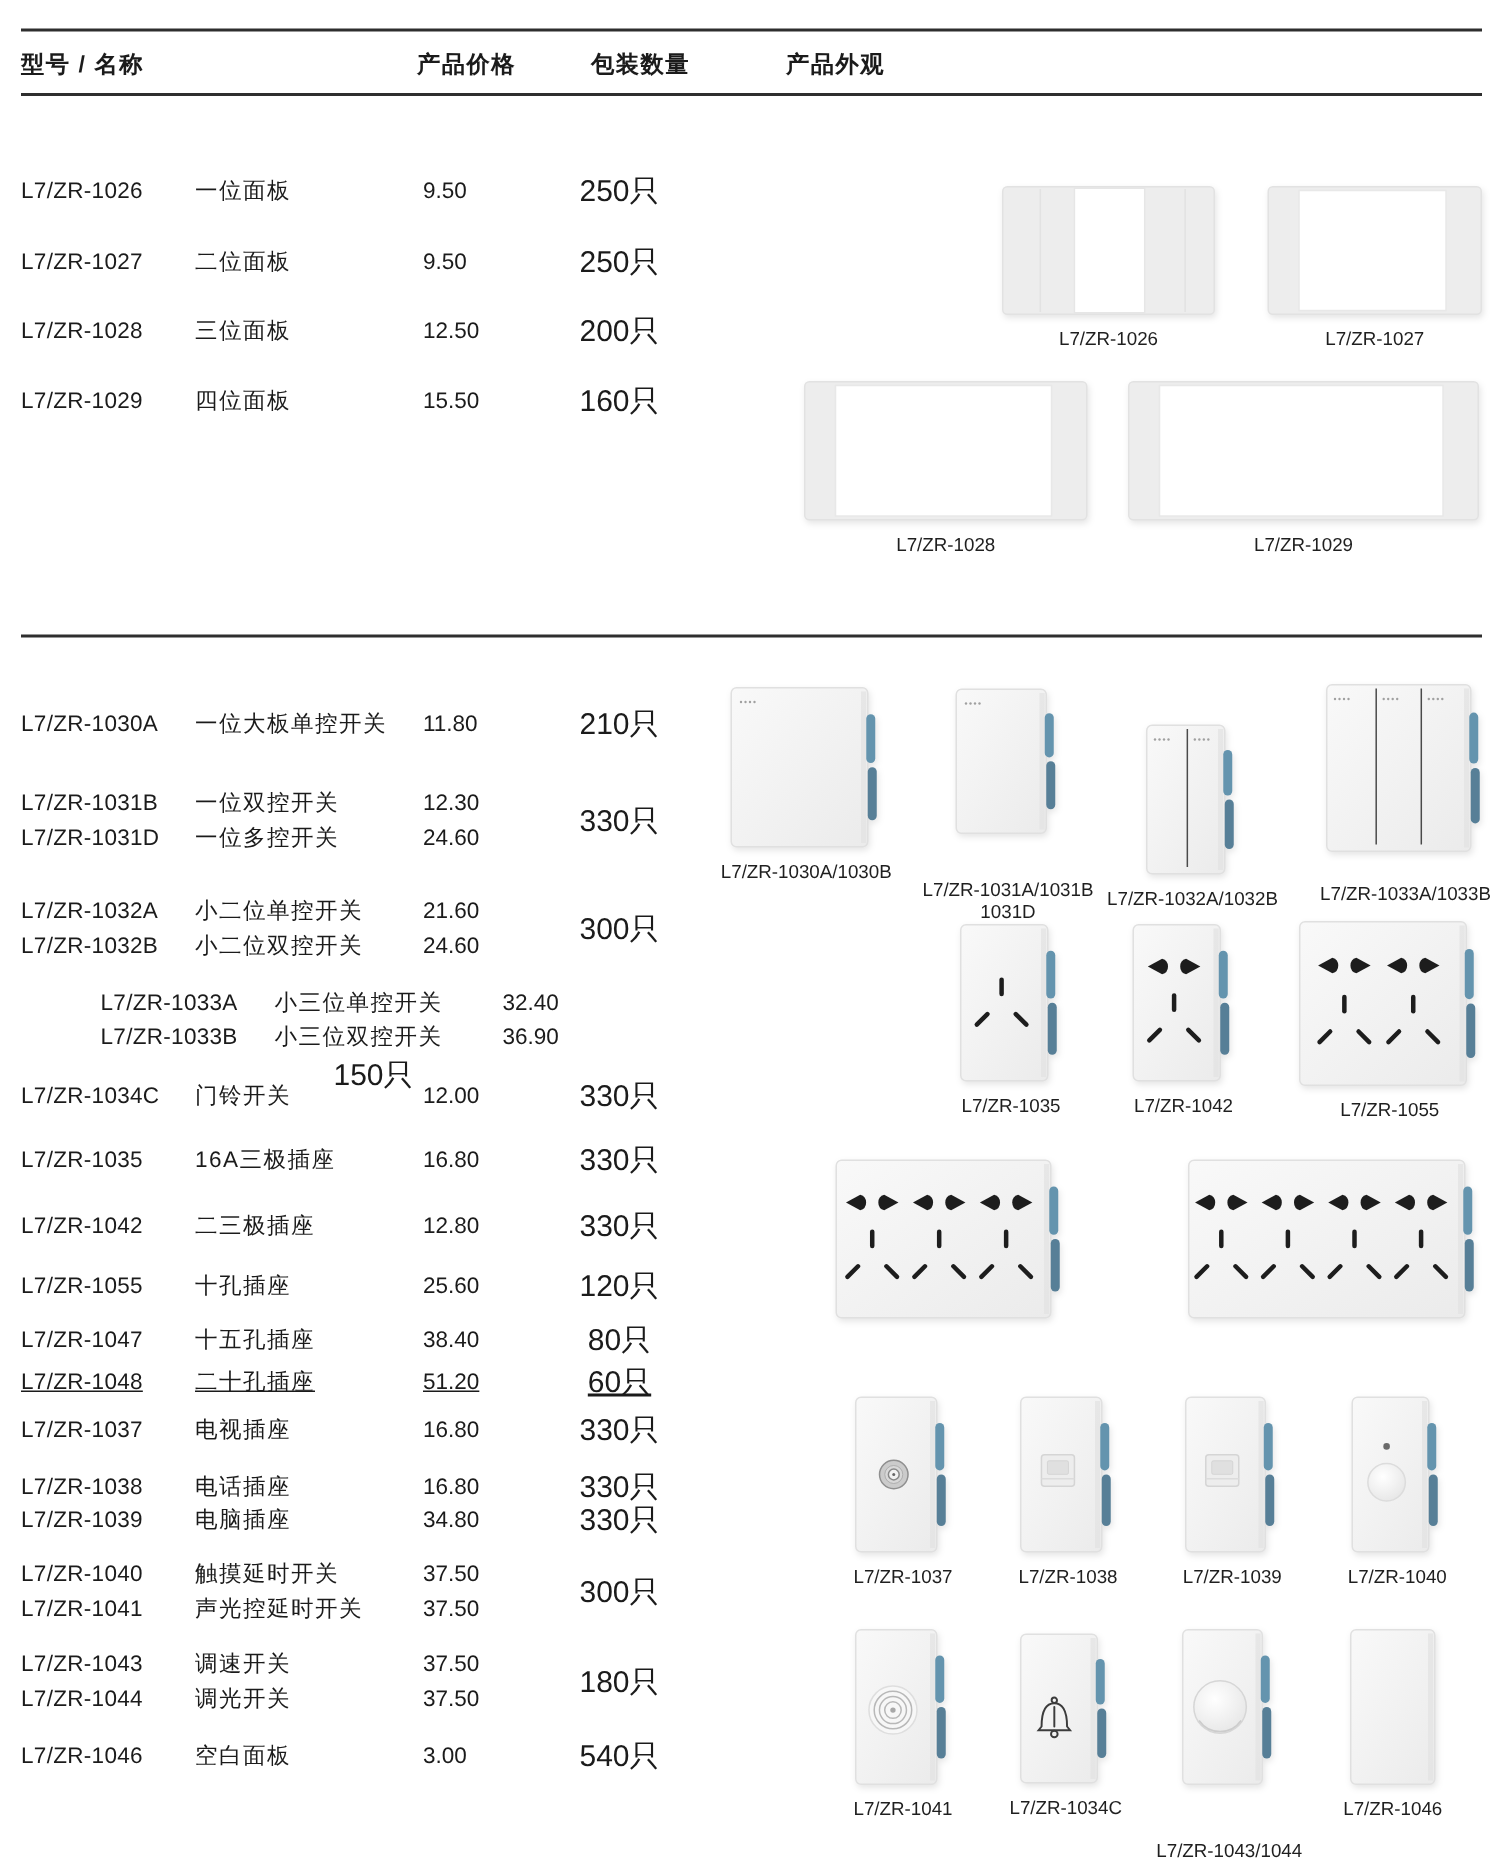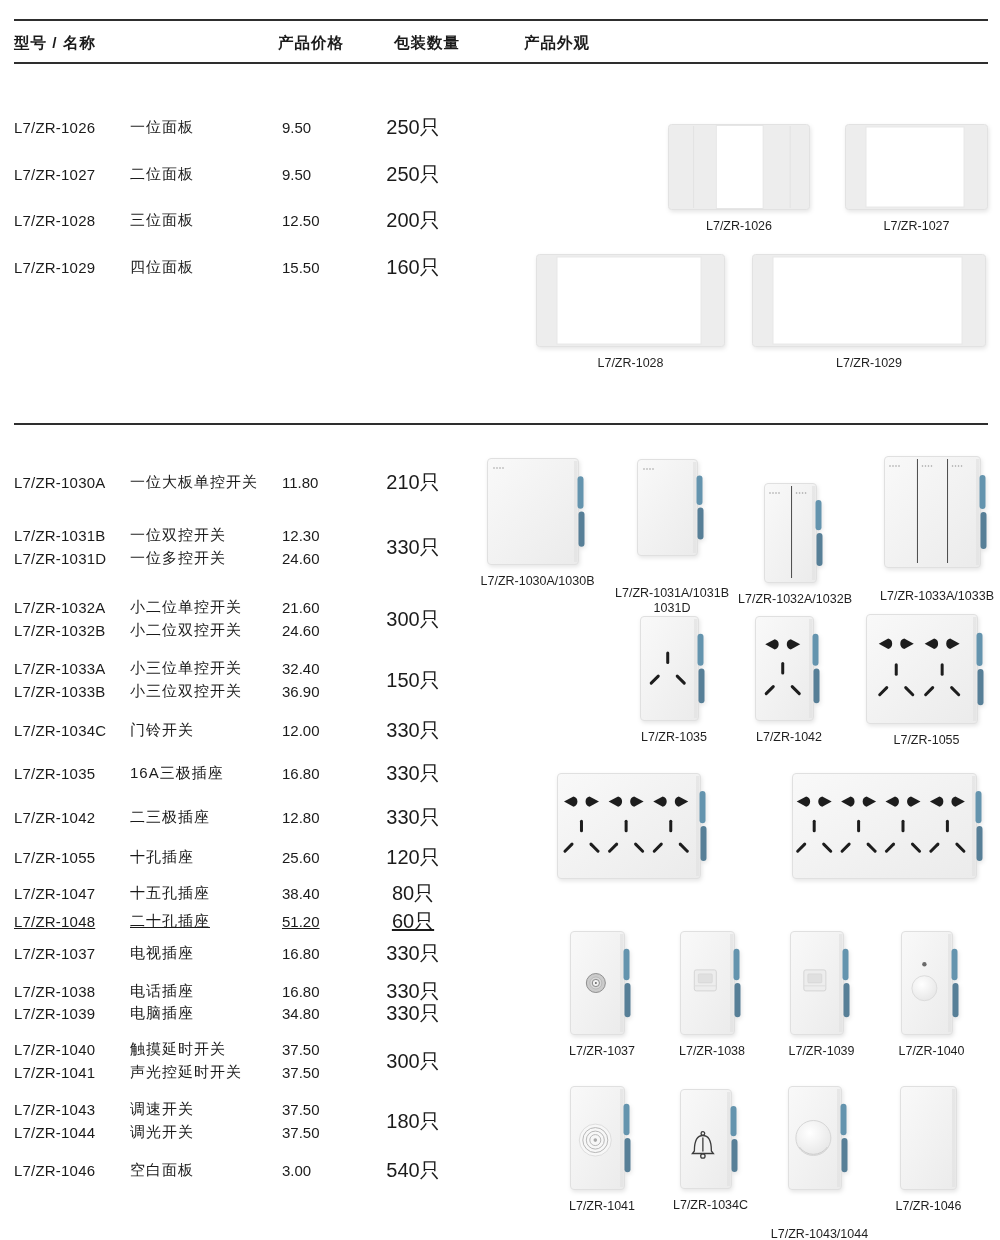--- a/index.html
+++ b/index.html
@@ -133,21 +133,21 @@
             <span class="price">21.60</span>
           </div>
           <div class="line">
             <span class="model">L7/ZR-1032B</span>
             <span class="name">小二位双控开关</span>
             <span class="price">24.60</span>
           </div>
         </div>
         <div class="qty">300只</div>
       </div>
-      <div class="group" style="top: 657px;">
+      <div class="group" style="top: 657px; flex-direction: column;">
         <div class="lines">
           <div class="line">
             <span class="model">L7/ZR-1033A</span>
             <span class="name">小三位单控开关</span>
             <span class="price">32.40</span>
           </div>
           <div class="line">
             <span class="model">L7/ZR-1033B</span>
             <span class="name">小三位双控开关</span>
             <span class="price">36.90</span>

